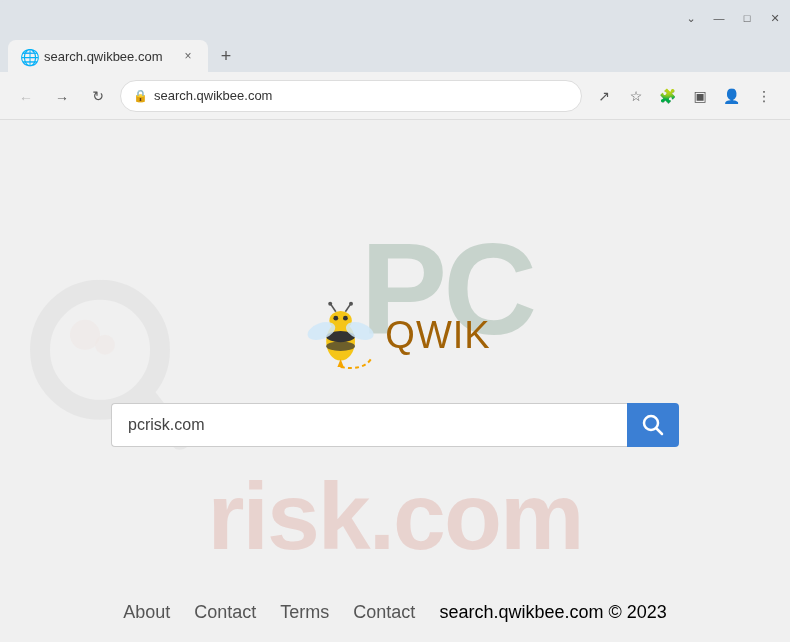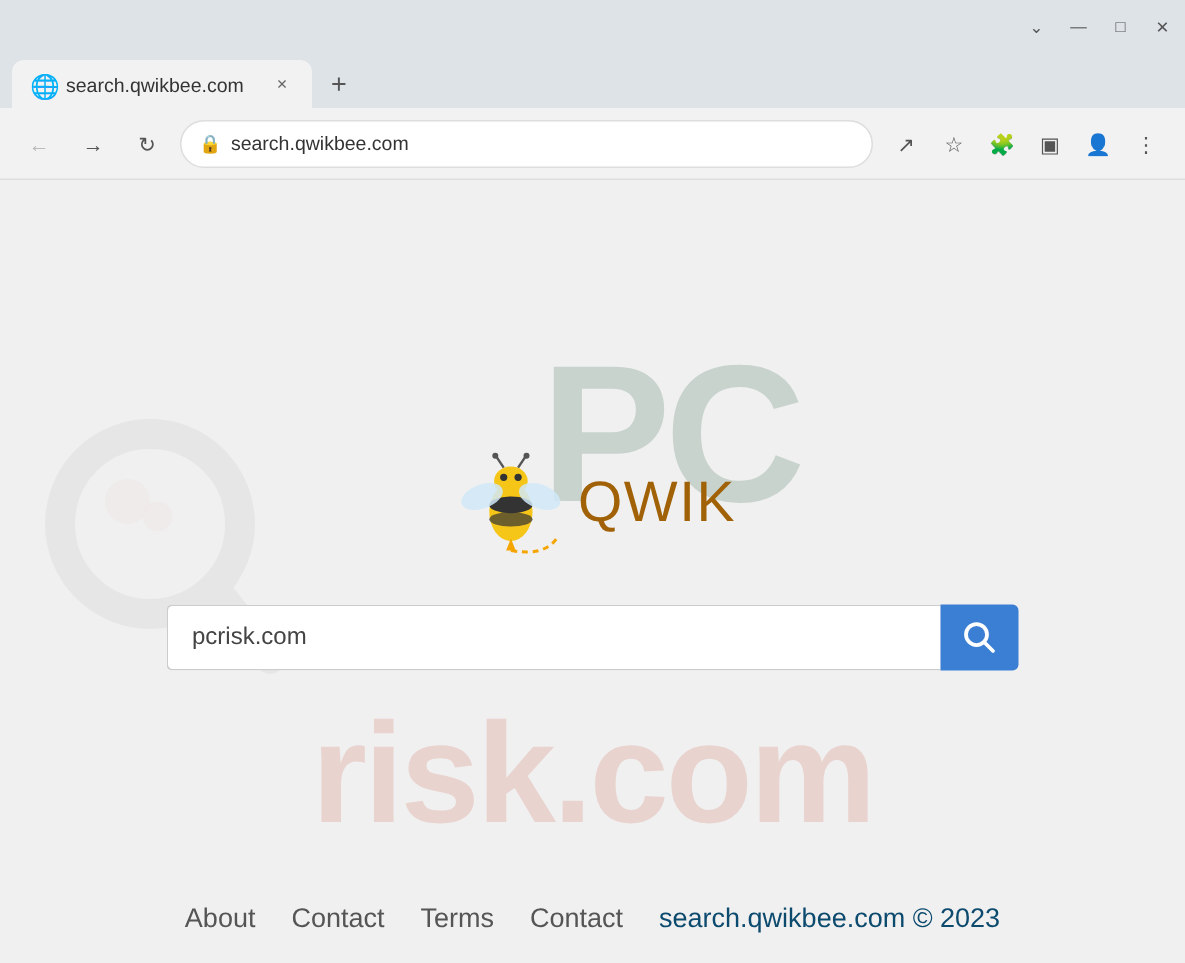--- a/index.html
+++ b/index.html
@@ -268,21 +268,21 @@
       font-size: 18px;
       color: #555;
       z-index: 2;
     }
     .footer-link {
       color: #555;
       text-decoration: none;
       cursor: pointer;
     }
     .footer-copy {
-      color: #0c4a6e;
+      color: #000000;
     }
   </style>
 </head>
 <body>
 
 <div class="browser-outer">
 
   <div class="title-bar">
     <div class="window-controls-right">
       <div class="win-btn">⌄</div>

